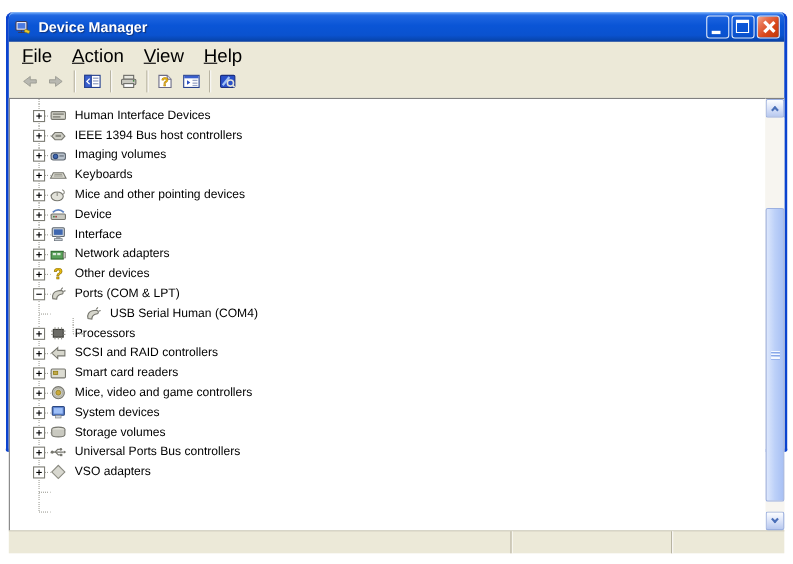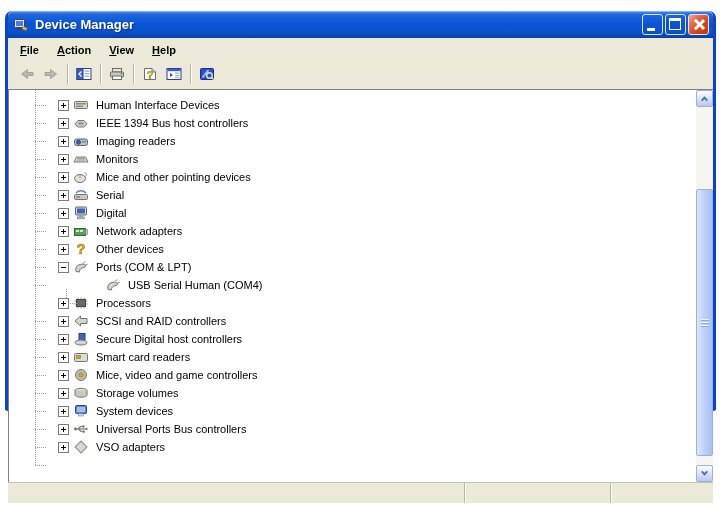--- a/index.html
+++ b/index.html
@@ -18,21 +18,21 @@
            text-shadow:1px 1px 1px #12357e; white-space:nowrap; }
   .controls { display:flex; gap:2px; }
   .ctl { width:21px; height:21px; border:1px solid #dce6f8; border-radius:3px; position:relative; }
   .ctl.b-close { background:linear-gradient(135deg,#f4ac90 0%,#e87454 25%,#d8461a 60%,#c03808 100%); }
   .ctl .g-min { position:absolute; left:4px; bottom:3px; width:8px; height:3px; background:#fff; }
   .ctl .g-max { position:absolute; left:3px; top:3px; width:12px; height:12px;
                 border:1px solid #fff; border-top-width:3px; }
   .ctl .g-x1, .ctl .g-x2 { position:absolute; left:8.5px; top:3px; width:2.5px; height:13px; background:#fff; }
   .ctl .g-x1 { transform:rotate(45deg); } .ctl .g-x2 { transform:rotate(-45deg); }
   
-  .menubar { height:21px; display:flex; align-items:flex-end; padding-left:3px; font-size:11px;font-weight:bold; }
+  .menubar { height:21px; display:flex; align-items:flex-start; padding-left:3px; font-size:17px; }
   .menu-item { padding:3px 9px; }
   
   .toolbar { height:30px; display:flex; align-items:center; padding-left:7px; }
   .tb-btn { width:24px; height:22px; display:flex; align-items:center; justify-content:center; flex:none; }
   .tb-sep { width:1px; height:20px; background:#b8b4a2; box-shadow:1px 0 0 #fff; margin:0 4px; flex:none; }
   
   .main { display:flex; height:393px; }
   .viewport { flex:1; background:#fff; border-top:1px solid #808080; border-left:1px solid #808080;
               position:relative; overflow:hidden; }
   .scrollbar { width:17px; border-top:1px solid #808080; background:#f6f4ee;
@@ -43,21 +43,21 @@
   .chev.up { transform:rotate(-135deg) translate(-1px,-1px); }
   .chev.down { transform:rotate(45deg) translate(-1px,-1px); }
   .sb-track { flex:1; position:relative; background:#f7f5f0; }
   .sb-thumb { position:absolute; left:0; right:0; top:82px; height:267px;
               background:linear-gradient(90deg,#dde7fc 0%,#bcd0f8 50%,#a8c0f4 100%);
               border:1px solid #9cb0e0; border-radius:2px;
               display:flex; align-items:center; justify-content:center; }
   .grip { width:8px; height:8px;
           background:repeating-linear-gradient(to bottom,#f4f8ff 0 1px,#89a8e8 1px 2px,rgba(0,0,0,0) 2px 3px); }
   
-  .tree { position:absolute; inset:0; padding-top:6px; font-size:11px; color:#000;padding-left:28px; }
+  .tree { position:absolute; inset:0; padding-top:6px; font-size:11px; color:#000; }
   .row { height:18px; display:flex; align-items:center; position:relative; }
   .row.l0 { padding-left:21px; }
   .row.l1 { padding-left:68px; }
   .expander { width:11px; height:11px; border:1px solid #7d7d75; background:#fff;
               margin-right:4px; position:relative; z-index:2; flex:none; }
   .expander .h { position:absolute; left:2px; top:4px; width:5px; height:1px; background:#000; }
   .expander .v { position:absolute; left:4px; top:2px; width:1px; height:5px; background:#000; }
   .icon16 { width:16px; height:14px; margin-right:5px; flex:none; line-height:0; }
   .label { white-space:nowrap; padding:1px 2px; }
   .dotv { position:absolute; width:1px; z-index:1;
@@ -216,32 +216,32 @@
           <div class="row l0">
             <span class="expander">
               <i class="h"></i>
               <i class="v"></i>
             </span>
             <span class="icon16"><svg width="16" height="14" viewBox="0 0 16 14">
                 <rect x="1.5" y="5" width="13" height="6.5" rx="2" fill="#b9c2cc" stroke="#5f6770"></rect>
                 <circle cx="5.5" cy="8.2" r="2" fill="#3f67b0" stroke="#2a4780"></circle>
                 <rect x="9" y="7" width="4" height="1.5" fill="#7e8690"></rect>
               </svg></span>
-            <span class="label">Imaging readers</span>
+            <span class="label">Imaging volumes</span>
           </div>
           <div class="row l0">
             <span class="expander">
               <i class="h"></i>
               <i class="v"></i>
             </span>
             <span class="icon16"><svg width="16" height="14" viewBox="0 0 16 14">
                 <path d="M3.5 5 H12.5 L15 10 H1 Z" fill="#dcdcd2" stroke="#76766e"></path>
                 <path d="M4.5 6.5 H11.5 M4 8 H12" stroke="#8b8b82" stroke-width="0.8" fill="none"></path>
               </svg></span>
-            <span class="label">Monitors</span>
+            <span class="label">Keyboards</span>
           </div>
           <div class="row l0">
             <span class="expander">
               <i class="h"></i>
               <i class="v"></i>
             </span>
             <span class="icon16"><svg width="16" height="14" viewBox="0 0 16 14">
                 <path d="M11.5 2.5 C13.8 3.2,14 5.5,12.5 6.5" stroke="#8b8b82" fill="none"></path>
                 <ellipse cx="7" cy="8.5" rx="5.5" ry="4" fill="#e2e2da" stroke="#76766e"></ellipse>
                 <path d="M7 4.8 V8.2" stroke="#8b8b82"></path>
@@ -252,34 +252,34 @@
             <span class="expander">
               <i class="h"></i>
               <i class="v"></i>
             </span>
             <span class="icon16"><svg width="16" height="14" viewBox="0 0 16 14">
                 <rect x="1.5" y="6.5" width="13" height="5" rx="1" fill="#c9c9c0" stroke="#76766e"></rect>
                 <path d="M3 5 C6 2,10 2,13 5" stroke="#5f84c0" stroke-width="1.6" fill="none"></path>
                 <circle cx="4" cy="9" r="0.8" fill="#3a7d3a"></circle>
                 <circle cx="6" cy="9" r="0.8" fill="#a03a3a"></circle>
               </svg></span>
-            <span class="label">Serial</span>
+            <span class="label">Device</span>
           </div>
           <div class="row l0">
             <span class="expander">
               <i class="h"></i>
               <i class="v"></i>
             </span>
             <span class="icon16"><svg width="16" height="14" viewBox="0 0 16 14">
                 <rect x="2.5" y="1" width="11" height="8" rx="1" fill="#cfd6de" stroke="#5f6770"></rect>
                 <rect x="4" y="2.5" width="8" height="5" fill="#3f67b0"></rect>
                 <rect x="6" y="9" width="4" height="1.8" fill="#9aa0a8"></rect>
                 <rect x="4.5" y="11" width="7" height="1.8" fill="#cfd6de" stroke="#5f6770" stroke-width="0.6"></rect>
               </svg></span>
-            <span class="label">Digital</span>
+            <span class="label">Interface</span>
           </div>
           <div class="row l0">
             <span class="expander">
               <i class="h"></i>
               <i class="v"></i>
             </span>
             <span class="icon16"><svg width="16" height="14" viewBox="0 0 16 14">
                 <rect x="1.5" y="4.5" width="11" height="7" fill="#58a058" stroke="#2f6b2f"></rect>
                 <rect x="3" y="6" width="3" height="2" fill="#d8e8d8"></rect>
                 <rect x="7" y="6" width="3" height="2" fill="#d8e8d8"></rect>
@@ -334,31 +334,20 @@
                 <path d="M7.5 2 L2 7 L7.5 12 V9.5 H14 V4.5 H7.5 Z" fill="#d6d6cc" stroke="#76766e"></path>
               </svg></span>
             <span class="label">SCSI and RAID controllers</span>
           </div>
           <div class="row l0">
             <span class="expander">
               <i class="h"></i>
               <i class="v"></i>
             </span>
             <span class="icon16"><svg width="16" height="14" viewBox="0 0 16 14">
-                <rect x="6" y="1.5" width="6" height="7" fill="#3f67b0" stroke="#26418f"></rect>
-                <ellipse cx="8" cy="10.5" rx="6" ry="2.5" fill="#cfd6de" stroke="#76766e"></ellipse>
-              </svg></span>
-            <span class="label">Secure Digital host controllers</span>
-          </div>
-          <div class="row l0">
-            <span class="expander">
-              <i class="h"></i>
-              <i class="v"></i>
-            </span>
-            <span class="icon16"><svg width="16" height="14" viewBox="0 0 16 14">
                 <rect x="1.5" y="3.5" width="13" height="8" rx="1" fill="#dcdcd2" stroke="#76766e"></rect>
                 <rect x="3.5" y="5.5" width="4" height="3" fill="#c0a84a" stroke="#8a7400" stroke-width="0.6"></rect>
               </svg></span>
             <span class="label">Smart card readers</span>
           </div>
           <div class="row l0">
             <span class="expander">
               <i class="h"></i>
               <i class="v"></i>
             </span>
@@ -368,36 +357,36 @@
                 <circle cx="8" cy="7" r="2.2" fill="#caa83a" stroke="#8a7400" stroke-width="0.6"></circle>
               </svg></span>
             <span class="label">Mice, video and game controllers</span>
           </div>
           <div class="row l0">
             <span class="expander">
               <i class="h"></i>
               <i class="v"></i>
             </span>
             <span class="icon16"><svg width="16" height="14" viewBox="0 0 16 14">
-                <ellipse cx="8" cy="4.5" rx="6" ry="2.2" fill="#e2e2da" stroke="#76766e"></ellipse>
-                <path d="M2 4.5 V9 C2 10.2,4.7 11.2,8 11.2 C11.3 11.2,14 10.2,14 9 V4.5" fill="#c9c9c0" stroke="#76766e"></path>
-              </svg></span>
-            <span class="label">Storage volumes</span>
-          </div>
-          <div class="row l0">
-            <span class="expander">
-              <i class="h"></i>
-              <i class="v"></i>
-            </span>
-            <span class="icon16"><svg width="16" height="14" viewBox="0 0 16 14">
                 <rect x="2.5" y="1.5" width="11" height="8" rx="1" fill="#5f84d0" stroke="#2a4780"></rect>
                 <rect x="4" y="3" width="8" height="5" fill="#9ec0f8"></rect>
                 <rect x="5.5" y="9.5" width="5" height="2.5" fill="#cfd6de" stroke="#76766e" stroke-width="0.5"></rect>
               </svg></span>
             <span class="label">System devices</span>
+          </div>
+          <div class="row l0">
+            <span class="expander">
+              <i class="h"></i>
+              <i class="v"></i>
+            </span>
+            <span class="icon16"><svg width="16" height="14" viewBox="0 0 16 14">
+                <ellipse cx="8" cy="4.5" rx="6" ry="2.2" fill="#e2e2da" stroke="#76766e"></ellipse>
+                <path d="M2 4.5 V9 C2 10.2,4.7 11.2,8 11.2 C11.3 11.2,14 10.2,14 9 V4.5" fill="#c9c9c0" stroke="#76766e"></path>
+              </svg></span>
+            <span class="label">Storage volumes</span>
           </div>
           <div class="row l0">
             <span class="expander">
               <i class="h"></i>
               <i class="v"></i>
             </span>
             <span class="icon16"><svg width="16" height="14" viewBox="0 0 16 14">
                 <path d="M2.5 7 H13" stroke="#76766e" stroke-width="1.2"></path>
                 <path d="M5 7 L7.5 4.5 H9.3 M5.5 7 L8 9.5 H9.5" stroke="#76766e" stroke-width="1.2" fill="none"></path>
                 <circle cx="10.3" cy="4.5" r="1.2" fill="#76766e"></circle>

